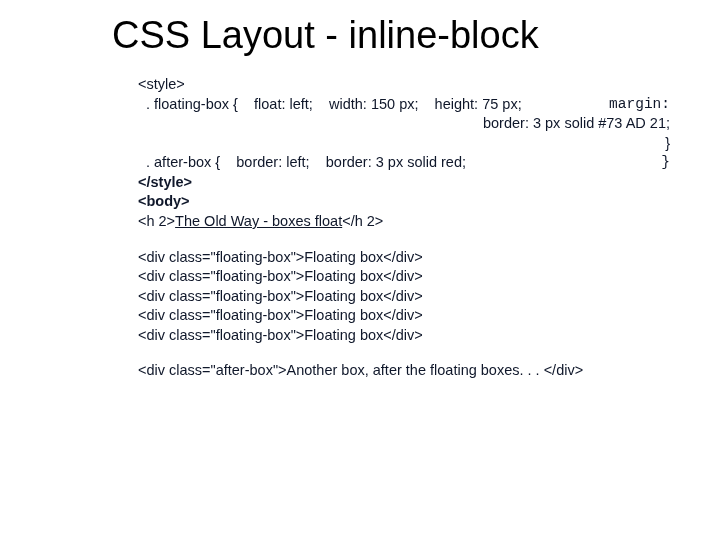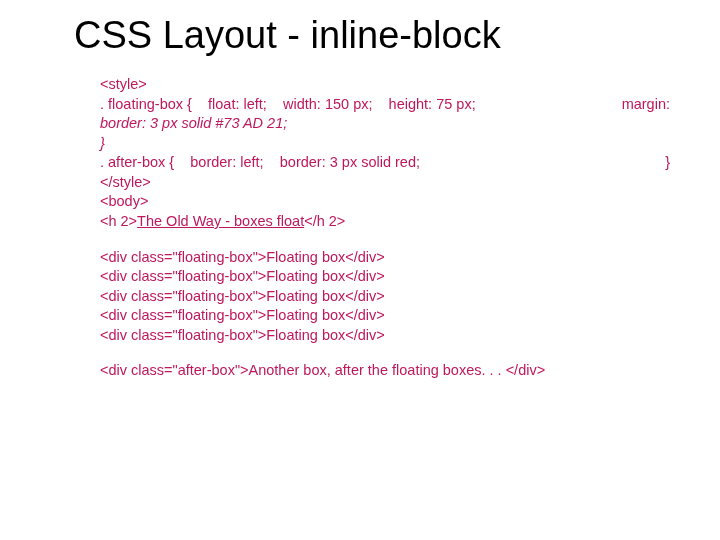--- a/index.html
+++ b/index.html
@@ -5,43 +5,43 @@
   body {
     margin: 0;
     padding: 0;
     background: #fff;
     width: 720px;
     height: 540px;
     font-family: Arial, Helvetica, sans-serif;
     overflow: hidden;
   }
   .slide {
-    padding: 10px 50px 20px 56px;
+    padding: 10px 50px 20px 94px;
     box-sizing: border-box;
   }
   .title {
     font-size: 38px;
     font-weight: 400;
     color: #000;
     margin: 4px 0 18px 18px;
     letter-spacing: 0;
   }
   .body-indent {
     margin-left: 44px;
   }
   .code {
     font-size: 14.5px;
     line-height: 1.35;
-    color: #be185d;
+    color: #0f172a;
   }
-  .code b { font-weight: 400; text-align: right; }
-  .row { display: flex; }
-  .row .right { margin-left: auto; }
+  .code b { font-weight: 700; text-align: right; }
+  .row { display: flex; margin-left: 8px; }
+  .row .right { margin-left: auto; font-family: Liberation Mono, monospace; }
   .u { text-decoration: underline; }
-  .center-block { text-align: left; font-style: italic; }
+  .center-block { text-align: right; }
   .para { margin: 16px 0 0 0; }
 </style>
 </head>
 <body>
 
 <div class="slide">
   <div class="title">CSS Layout - inline-block</div>
 
   <div class="body-indent code">
 

